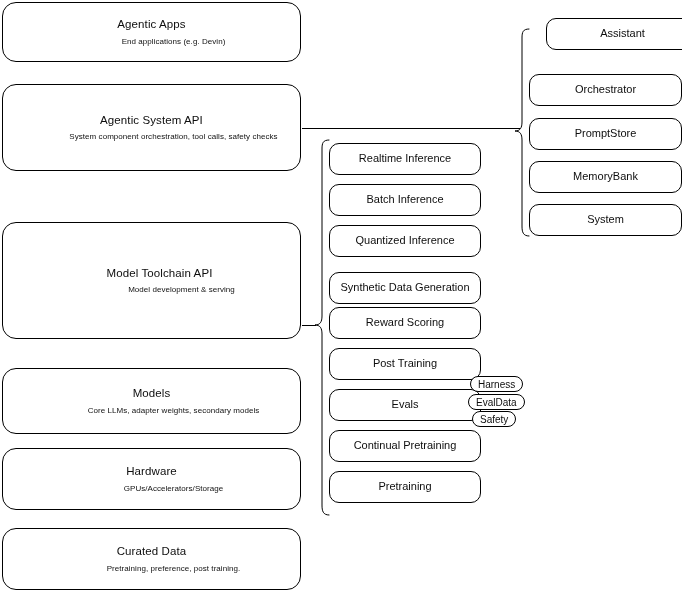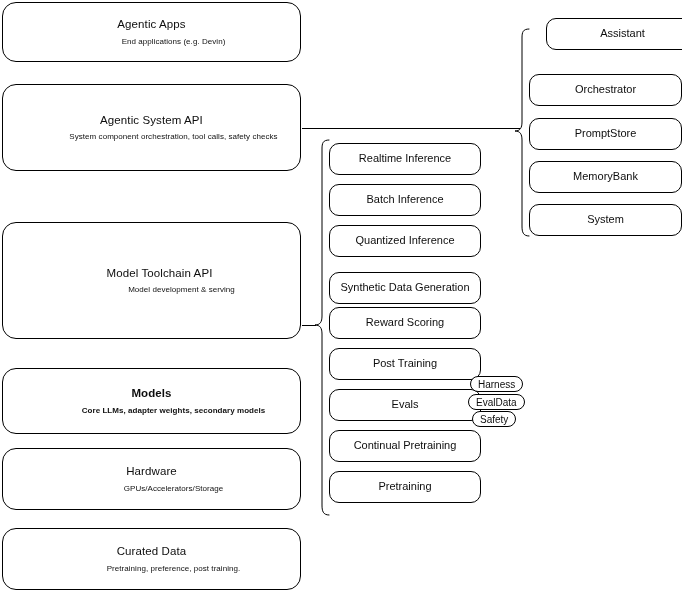--- a/index.html
+++ b/index.html
@@ -123,21 +123,21 @@
   <div class="box layer-box" style="top:84px;height:87px;">
     <div class="layer-title">Agentic System API</div>
     <div class="layer-sub">System component orchestration, tool calls, safety checks</div>
   </div>
 
   <div class="box layer-box" style="top:222px;height:117px;padding-left:24px;">
     <div class="layer-title">Model Toolchain API</div>
     <div class="layer-sub">Model development &amp; serving</div>
   </div>
 
-  <div class="box layer-box" style="top:368px;height:66px;font-weight:bold;">
+  <div class="box layer-box" style="top:368px;height:66px;">
     <div class="layer-title">Models</div>
     <div class="layer-sub">Core LLMs, adapter weights, secondary models</div>
   </div>
 
   <div class="box layer-box" style="top:448px;height:62px;">
     <div class="layer-title">Hardware</div>
     <div class="layer-sub">GPUs/Accelerators/Storage</div>
   </div>
 
   <div class="box layer-box" style="top:528px;height:62px;">

